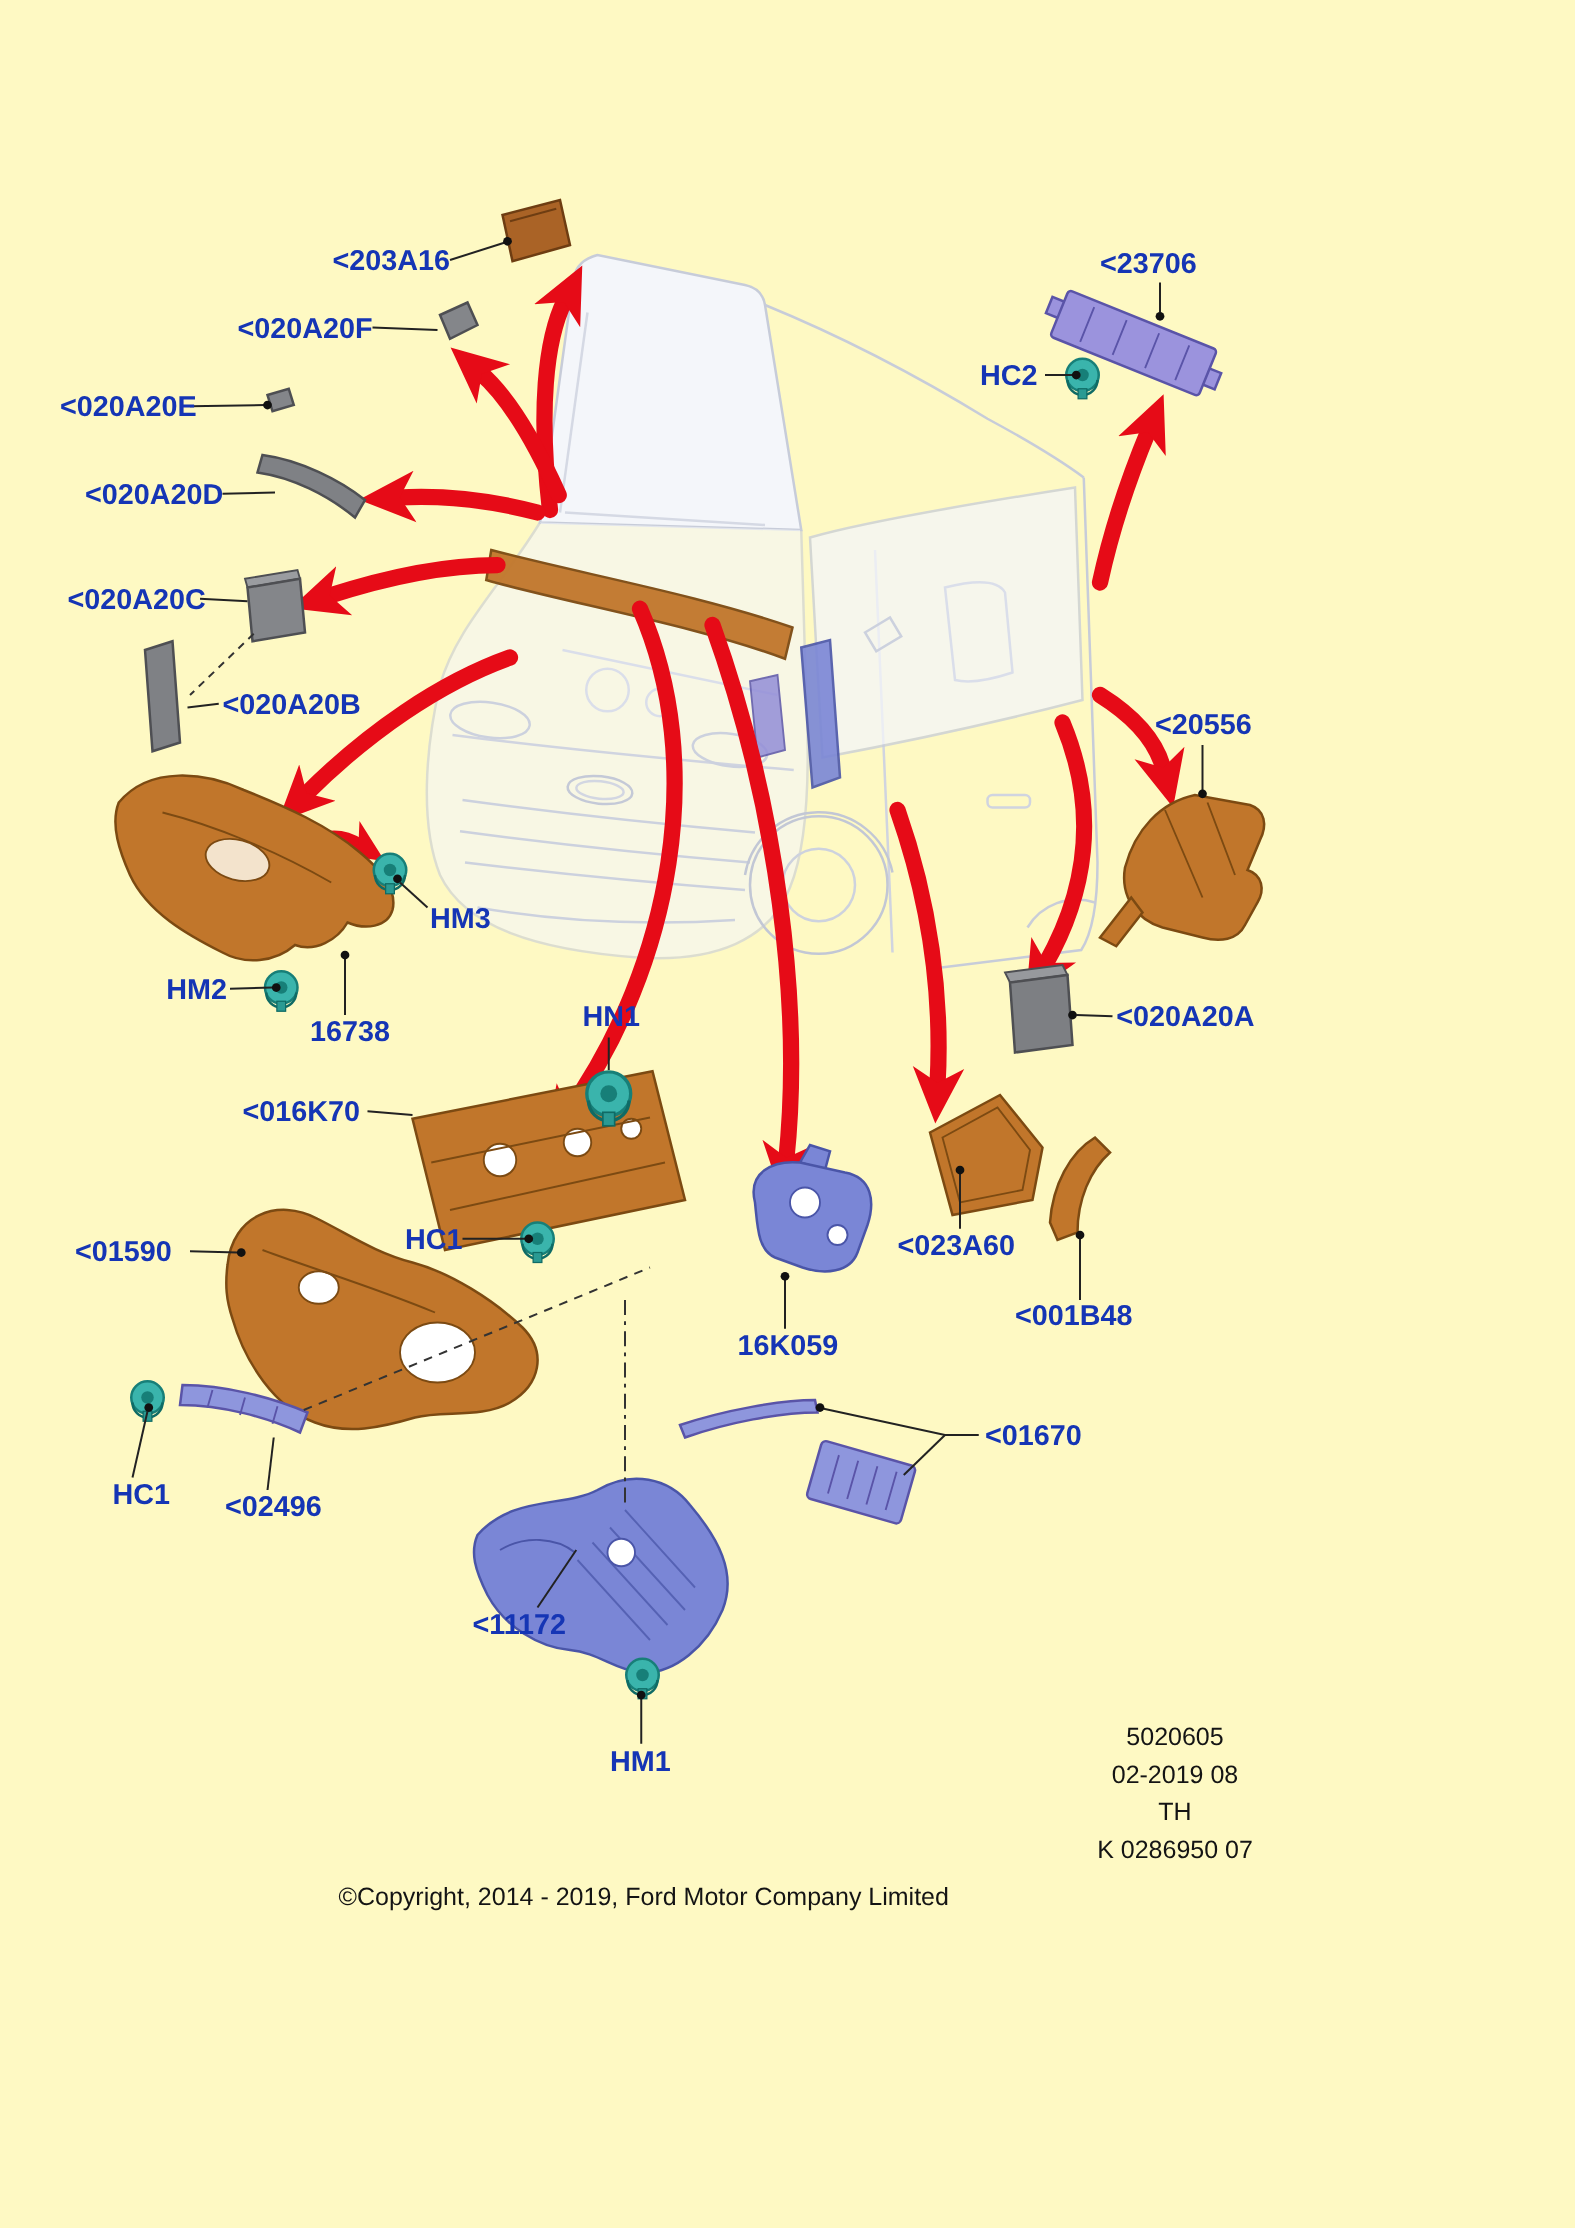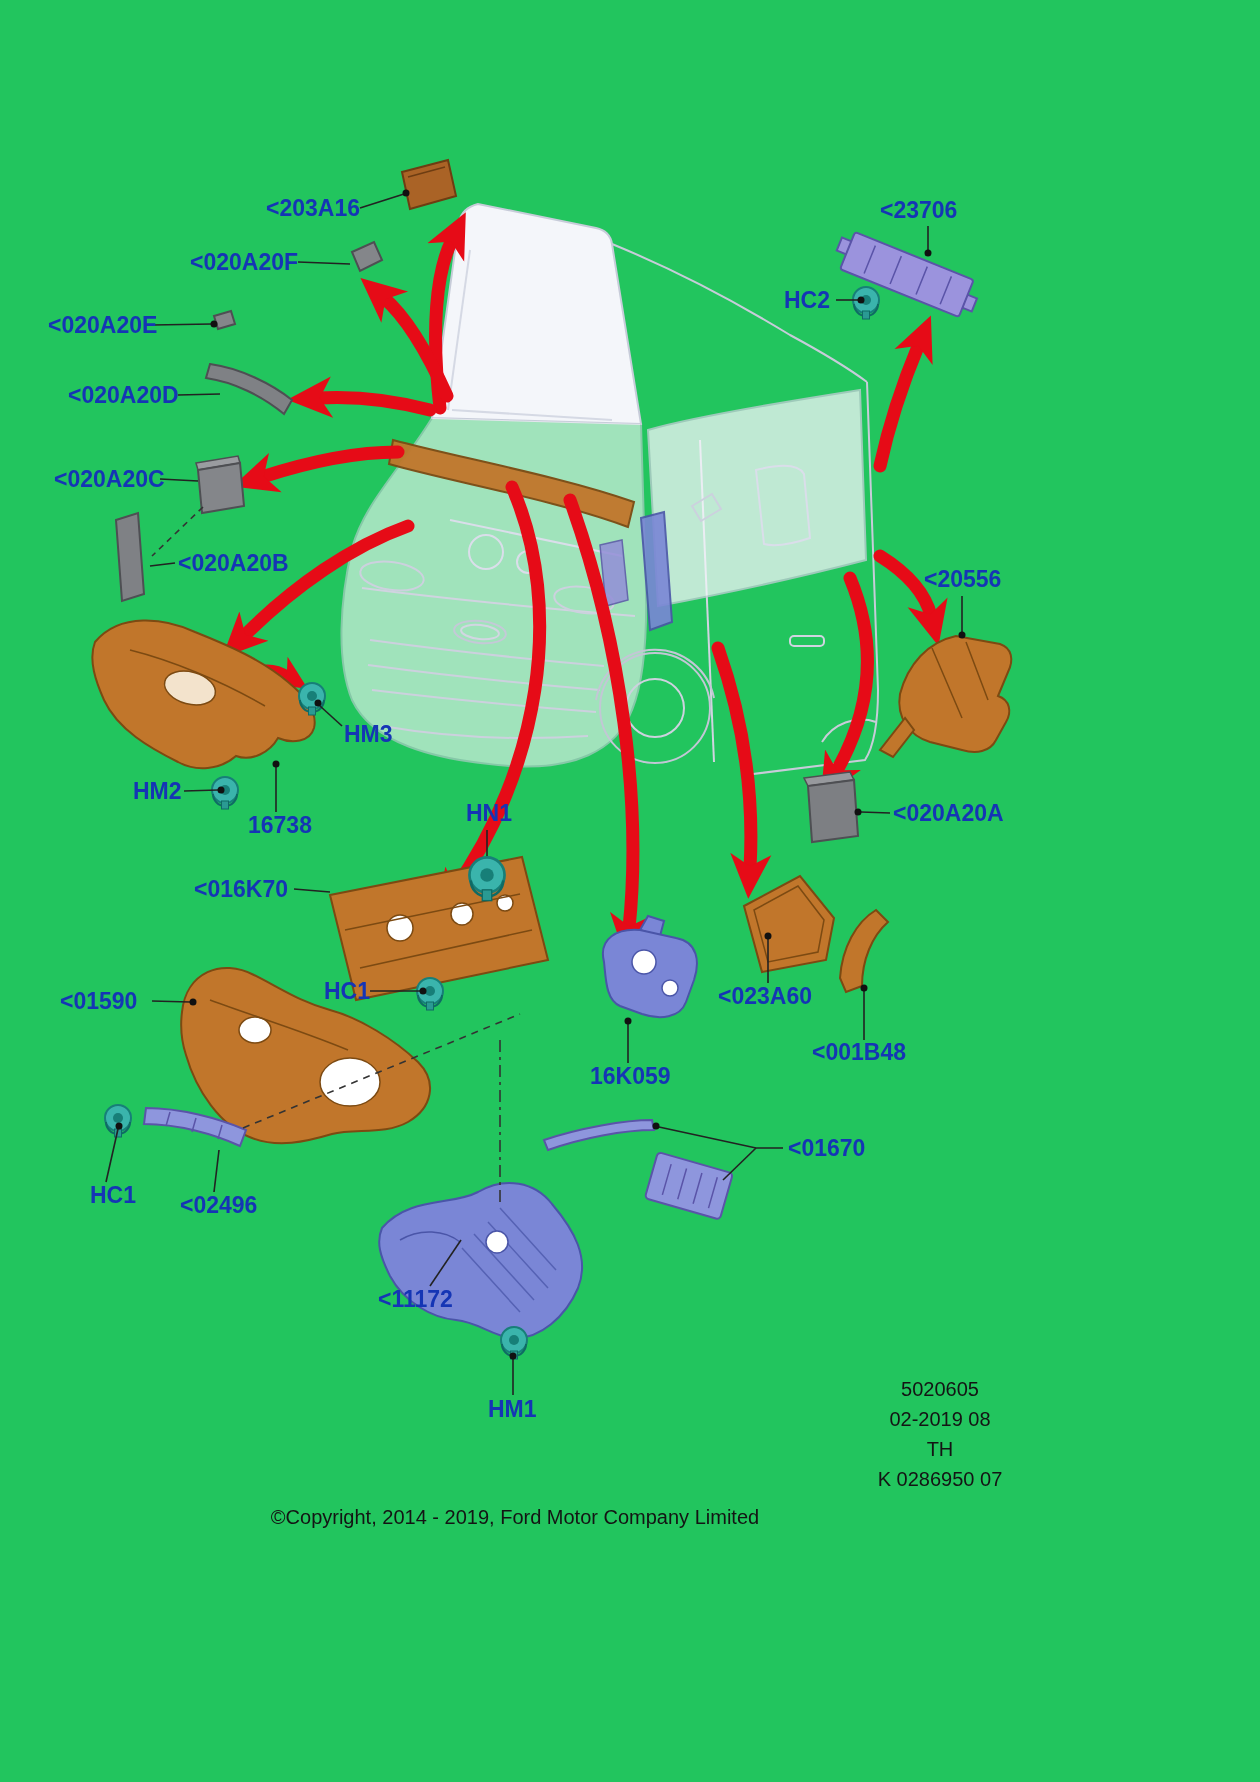--- a/index.html
+++ b/index.html
@@ -1,16 +1,16 @@
 <!DOCTYPE html>
 <html><head>
 <meta charset="utf-8">
 <style>
   html,body{margin:0;padding:0;background:#ffffff;}
-  .stage{position:relative;width:1260px;height:1782px;background:#22c55e;margin:0 auto;overflow:hidden;
+  .stage{position:relative;width:1260px;height:1782px;background:#fef9c3;margin:0 auto;overflow:hidden;
          font-family:"Liberation Sans", sans-serif;}
   svg{display:block;}
   text{font-family:"Liberation Sans", sans-serif;}
   .part-label{font-size:23px;font-weight:700;fill:#1535b5;}
   .plate-text{font-size:20px;fill:#141414;}
   .copyright-text{font-size:20px;fill:#141414;}
 </style>
 </head>
 <body>
 

